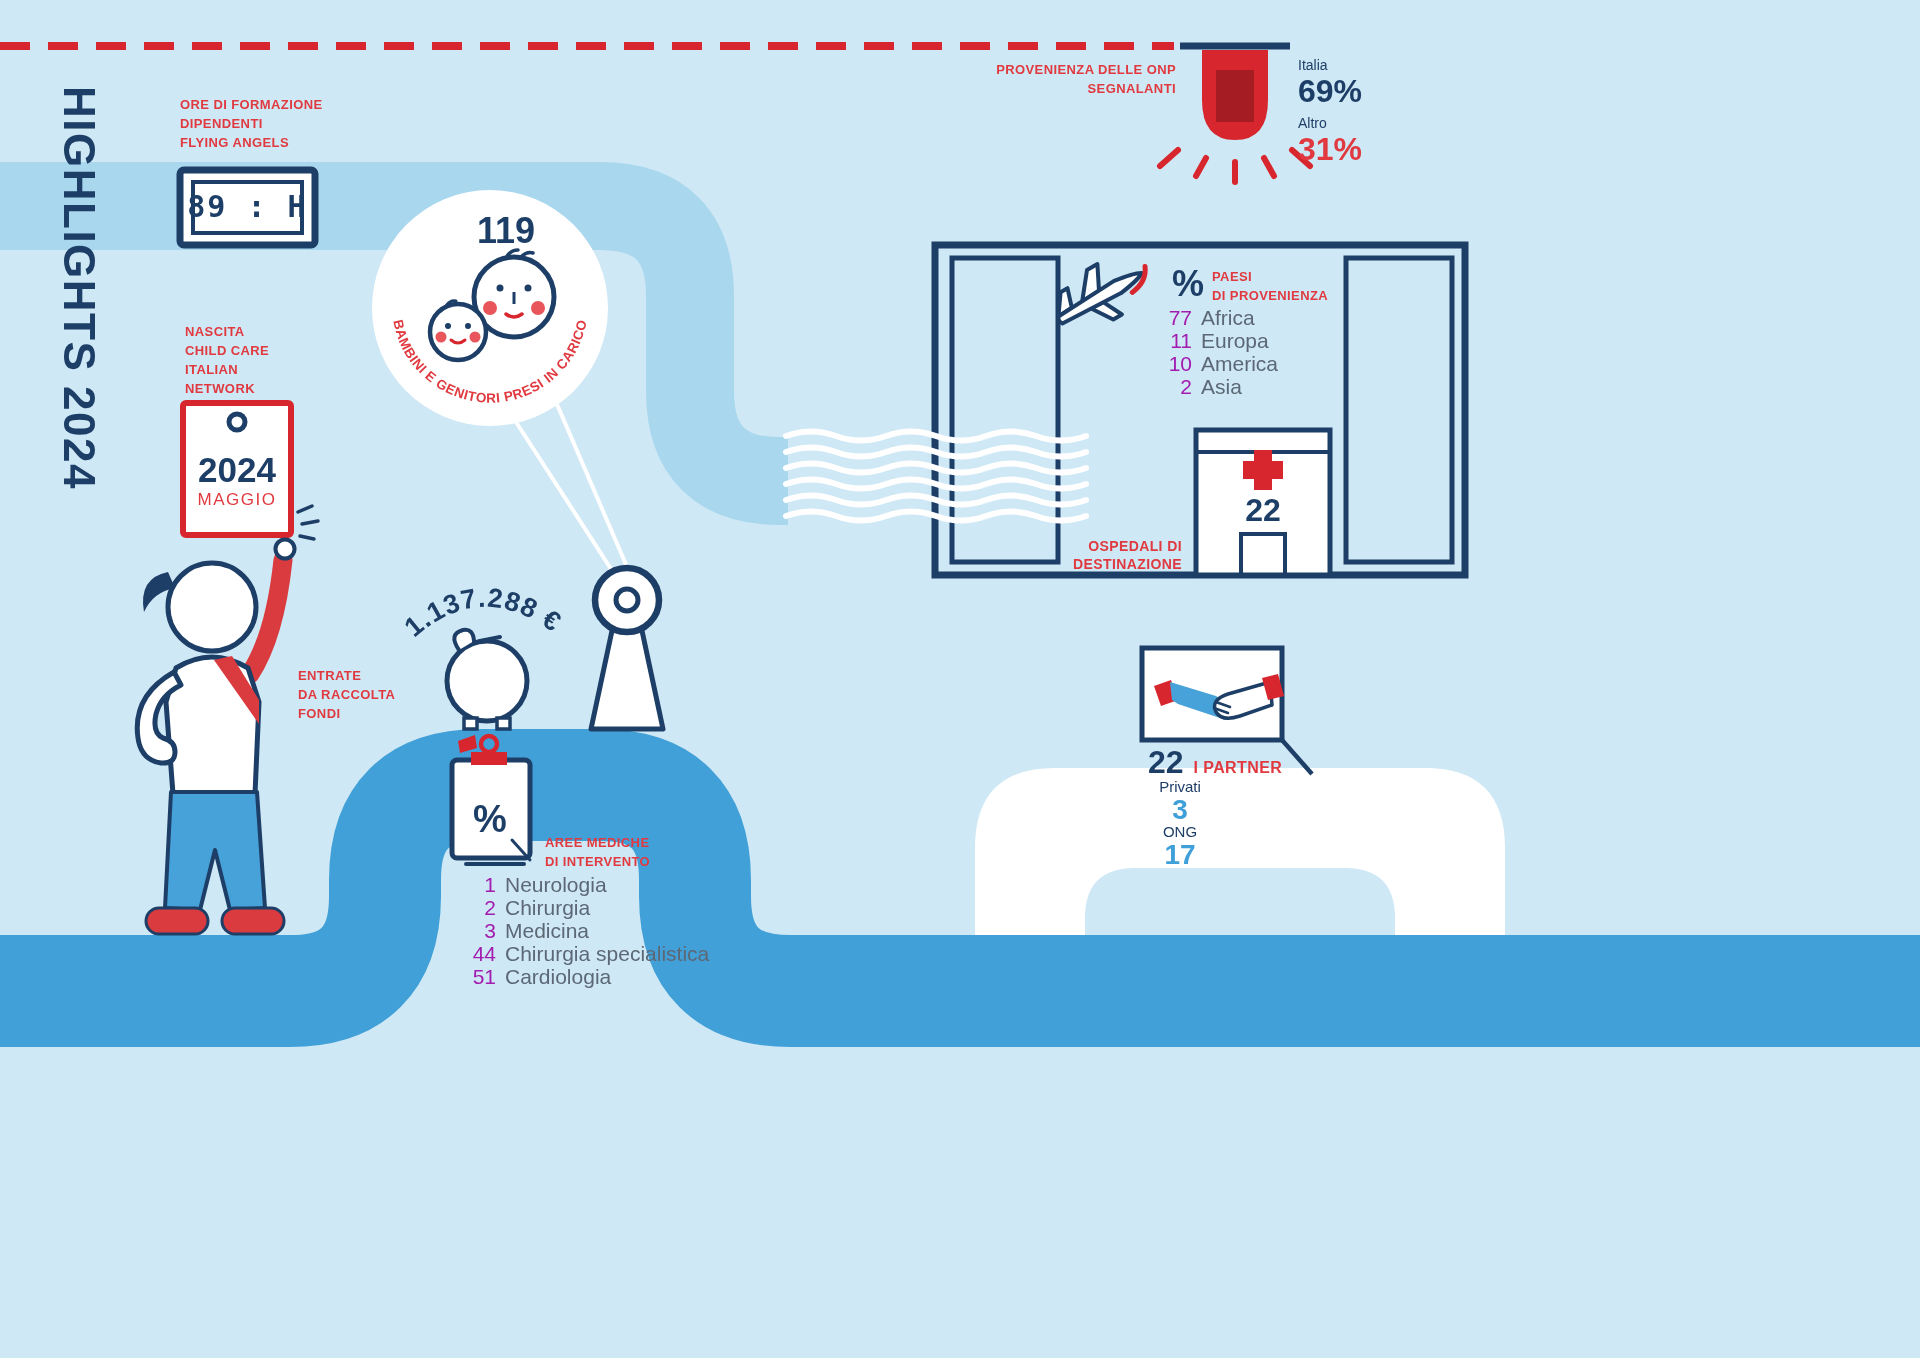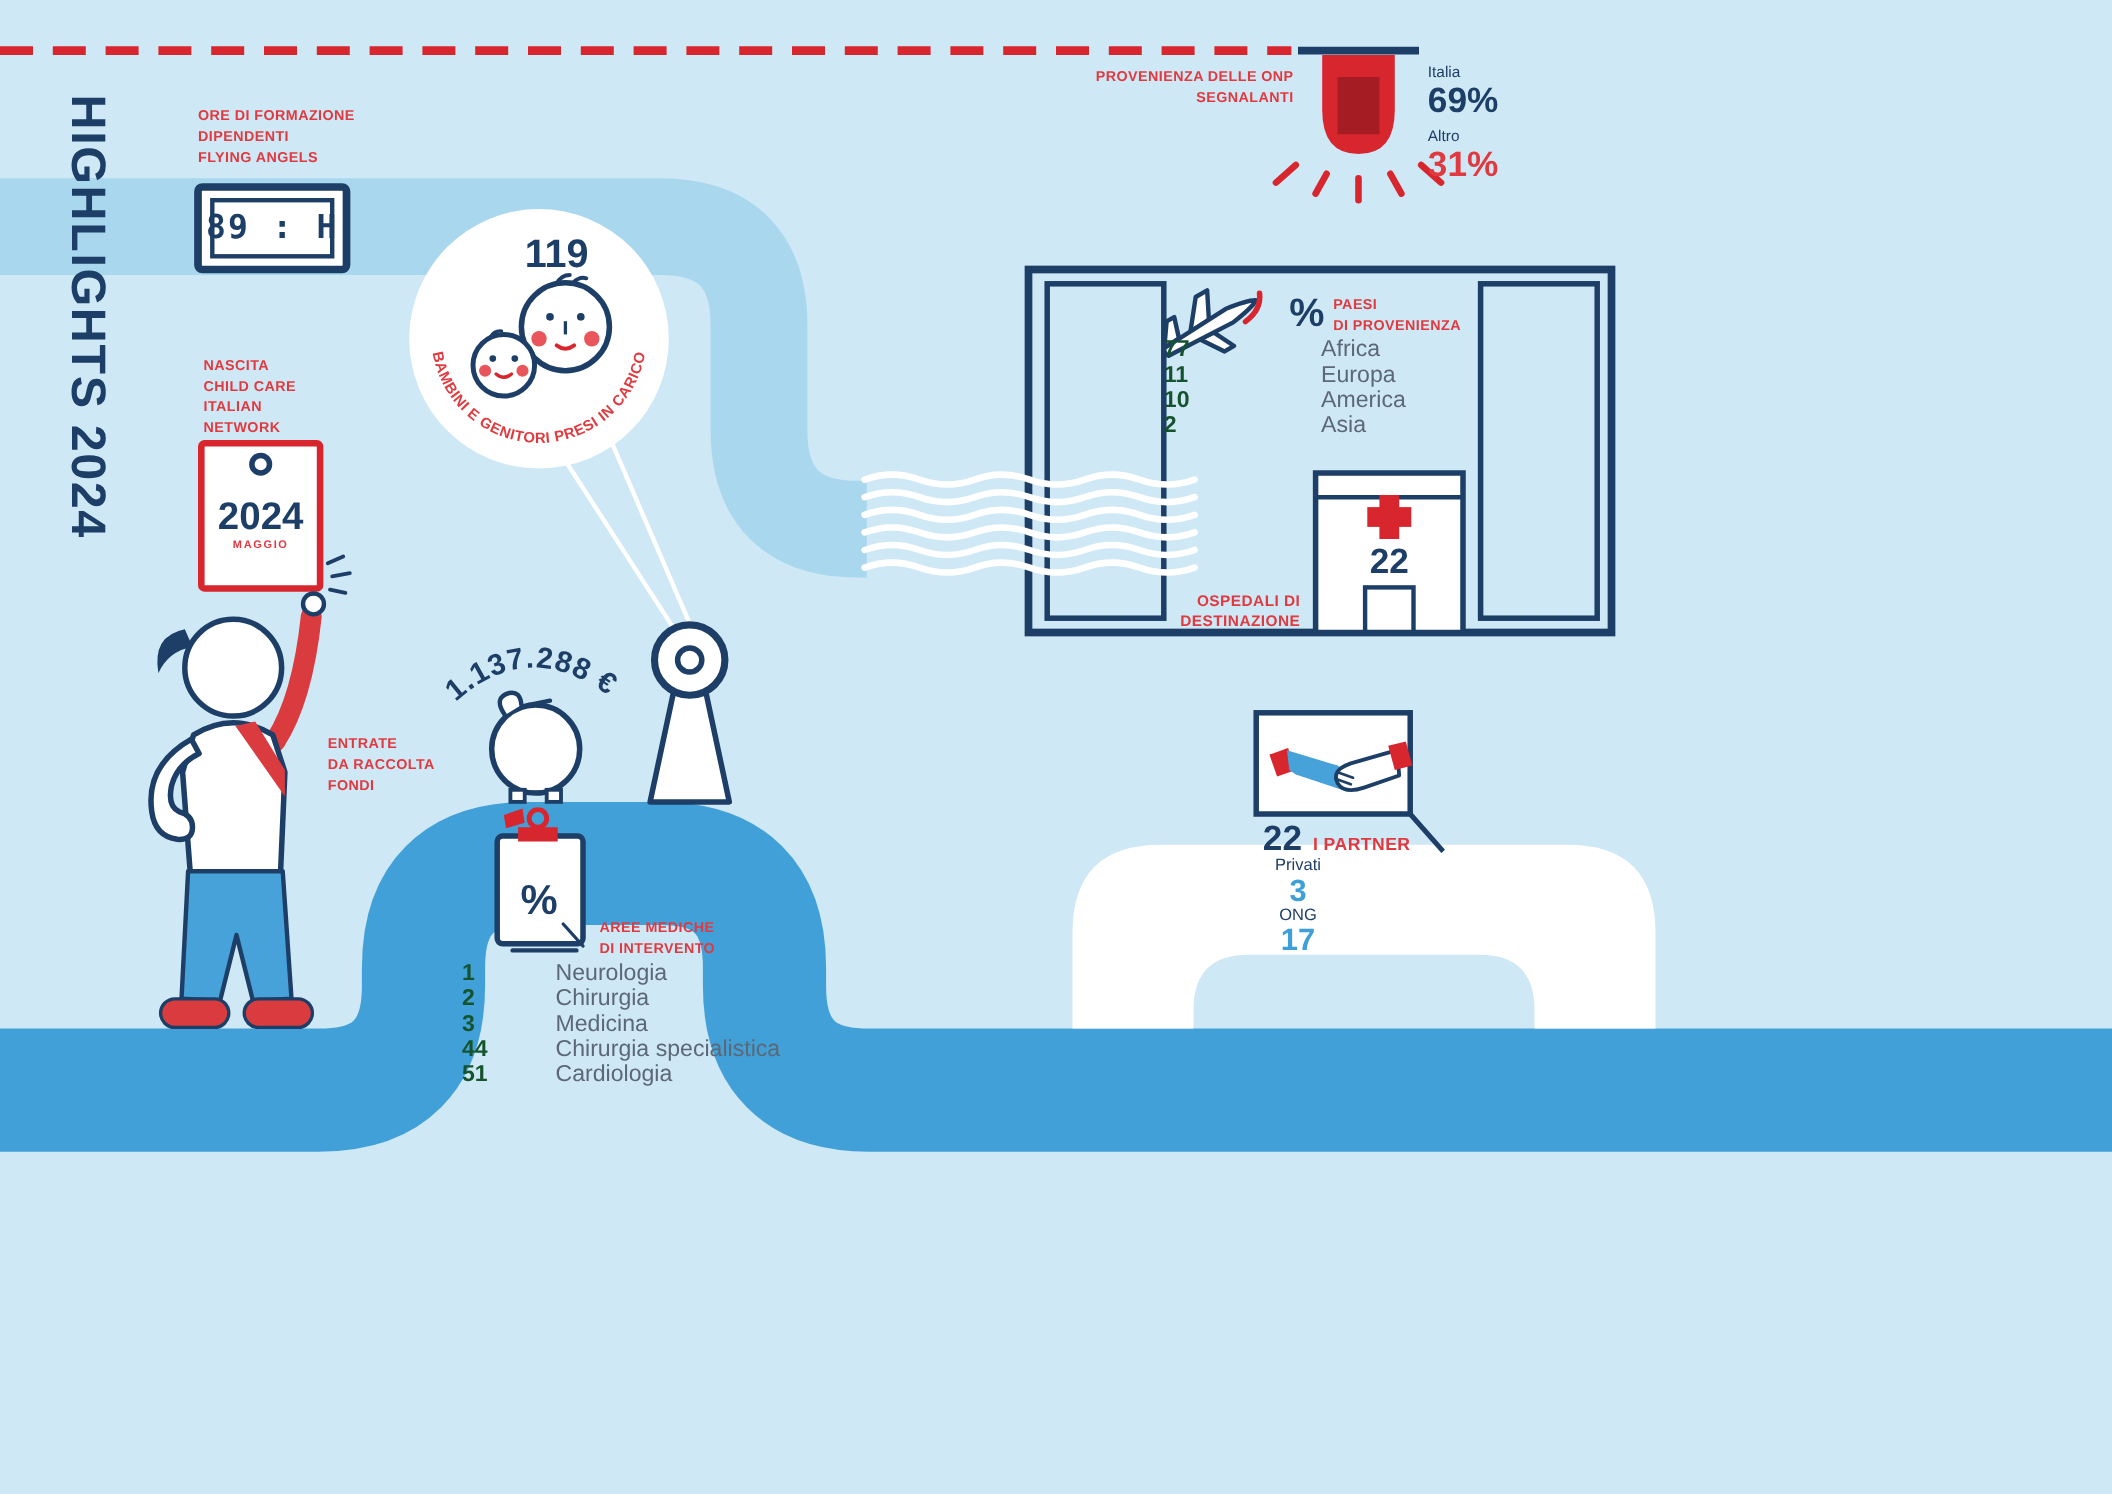--- a/index.html
+++ b/index.html
@@ -10,21 +10,21 @@
   svg text{font-family:"Liberation Sans",sans-serif}
   .red-label{color:#e03a40;font-weight:bold;font-size:13px;line-height:19px;letter-spacing:.4px;text-transform:uppercase}
   .red-text{color:#e03a40}
   #vtitle{left:104px;top:86px;transform-origin:0 0;transform:rotate(90deg);
           font-size:44px;font-weight:bold;color:#1d3e66;letter-spacing:1.5px;white-space:nowrap}
   .display-value{width:135px;text-align:center;font-family:"DejaVu Sans Mono",monospace;
                  font-weight:bold;font-size:30px;color:#1d3e66;letter-spacing:2px}
   .big-num{font-weight:bold;color:#1d3e66}
   .stat-list{display:flex;flex-direction:column}
   .stat-row{display:flex;align-items:baseline;font-size:21px;line-height:23px}
-  .stat-row .num{font-weight:bold;color:#14532d;text-align:left;flex:none}
+  .stat-row .num{font-weight:normal;color:#a21caf;text-align:right;flex:none}
   .stat-row .lbl{color:#5c6875;margin-left:9px;white-space:nowrap}
   .onp-label{font-size:14px;line-height:19px;color:#1d3e66}
   .onp-value{font-size:32px;line-height:33px;font-weight:bold;color:#1d3e66}
   .onp-value.red-text{color:#e03a40}
   .bd-label{font-size:15px;line-height:18px;color:#1d3e66}
   .bd-value{font-size:28px;line-height:27px;font-weight:bold;color:#3f9fd8}
   .partner-count{display:flex;align-items:baseline;gap:10px}
   .center{text-align:center}
 </style>
 </head>
@@ -194,21 +194,21 @@
   <div class="abs display-value" style="left:180px;top:189px">89 : H</div>
 
   <div class="abs" style="left:185px;top:322px">
     <div class="red-label">NASCITA</div>
     <div class="red-label">CHILD CARE</div>
     <div class="red-label">ITALIAN</div>
     <div class="red-label">NETWORK</div>
   </div>
   <div class="abs center" style="left:184px;top:452px;width:106px">
     <div class="big-num" style="font-size:35px;line-height:36px">2024</div>
-    <div class="red-text" style="font-size:10px;font-weight:bold;letter-spacing:1.5px;margin-top:2px">MAGGIO</div>
+    <div class="red-text" style="font-size:17px;font-weight:normal;letter-spacing:1.5px;margin-top:2px">MAGGIO</div>
   </div>
 
   <div class="abs center big-num" style="left:444px;top:210px;width:124px;font-size:36px">119</div>
 
   <div class="abs" style="left:956px;top:60px;width:220px;text-align:right">
     <div class="red-label">PROVENIENZA DELLE ONP</div>
     <div class="red-label">SEGNALANTI</div>
   </div>
   <div class="abs" style="left:1298px;top:56px">
     <div class="onp-label">Italia</div>

